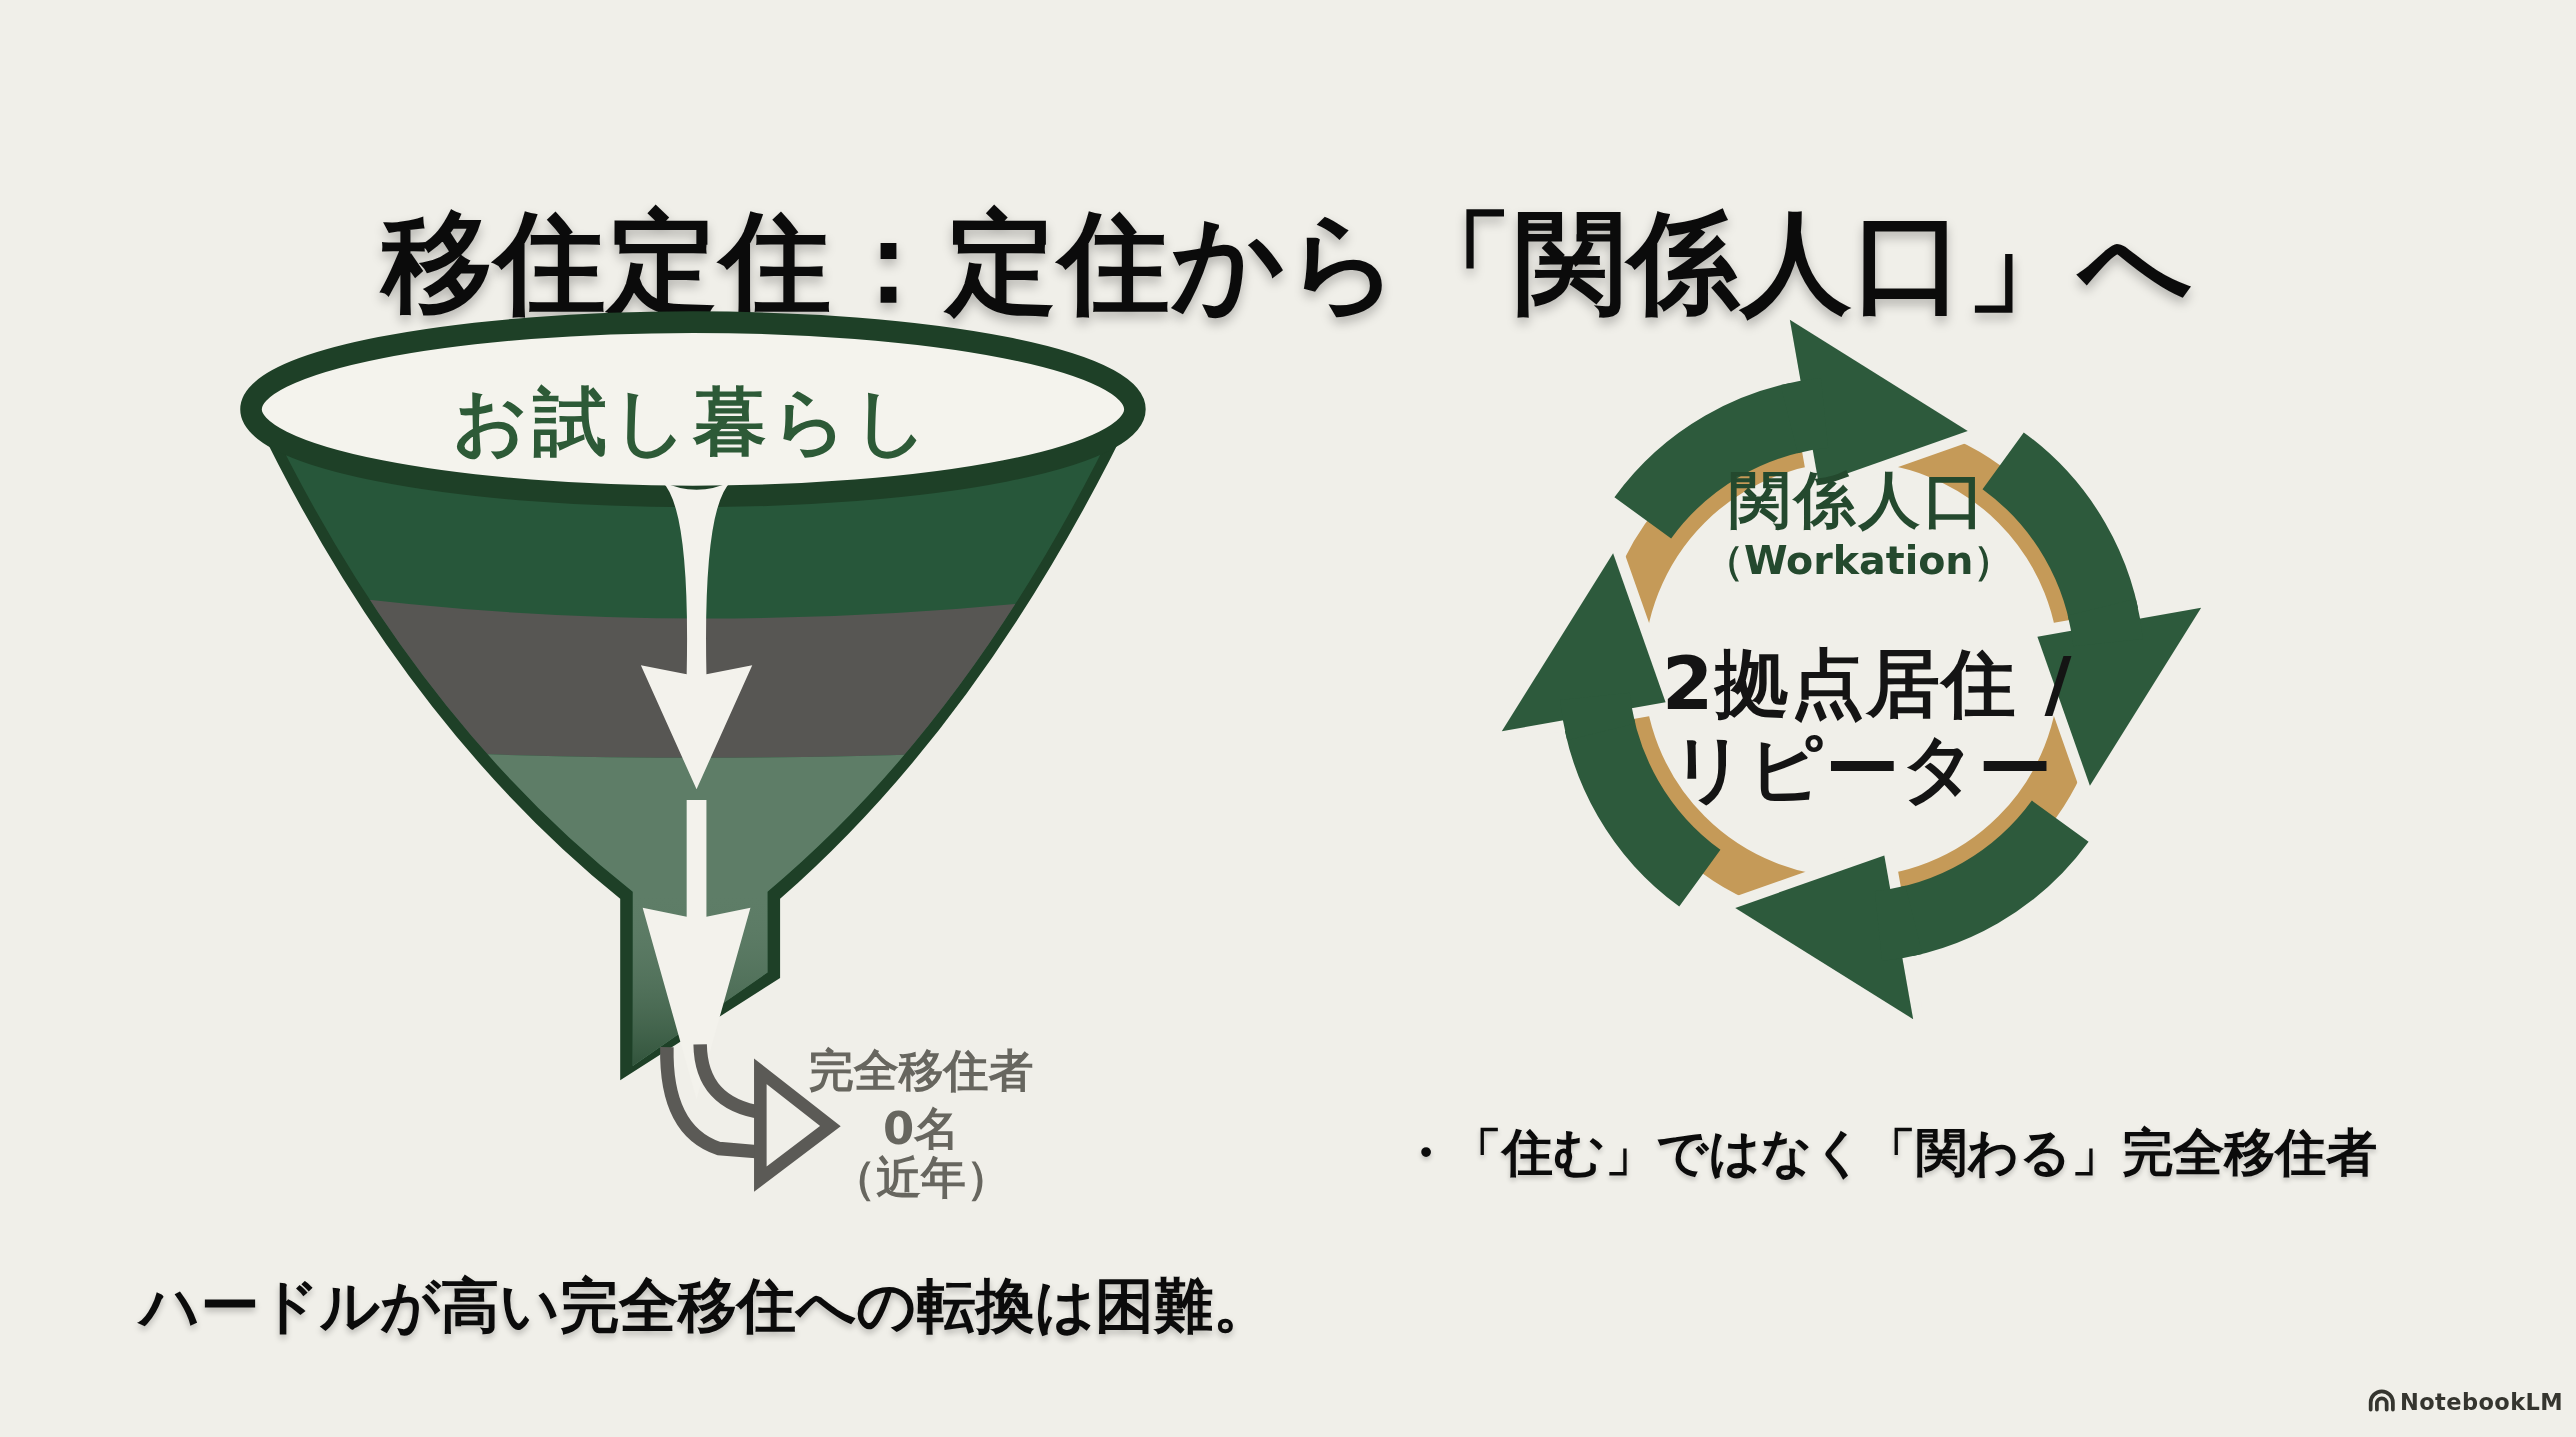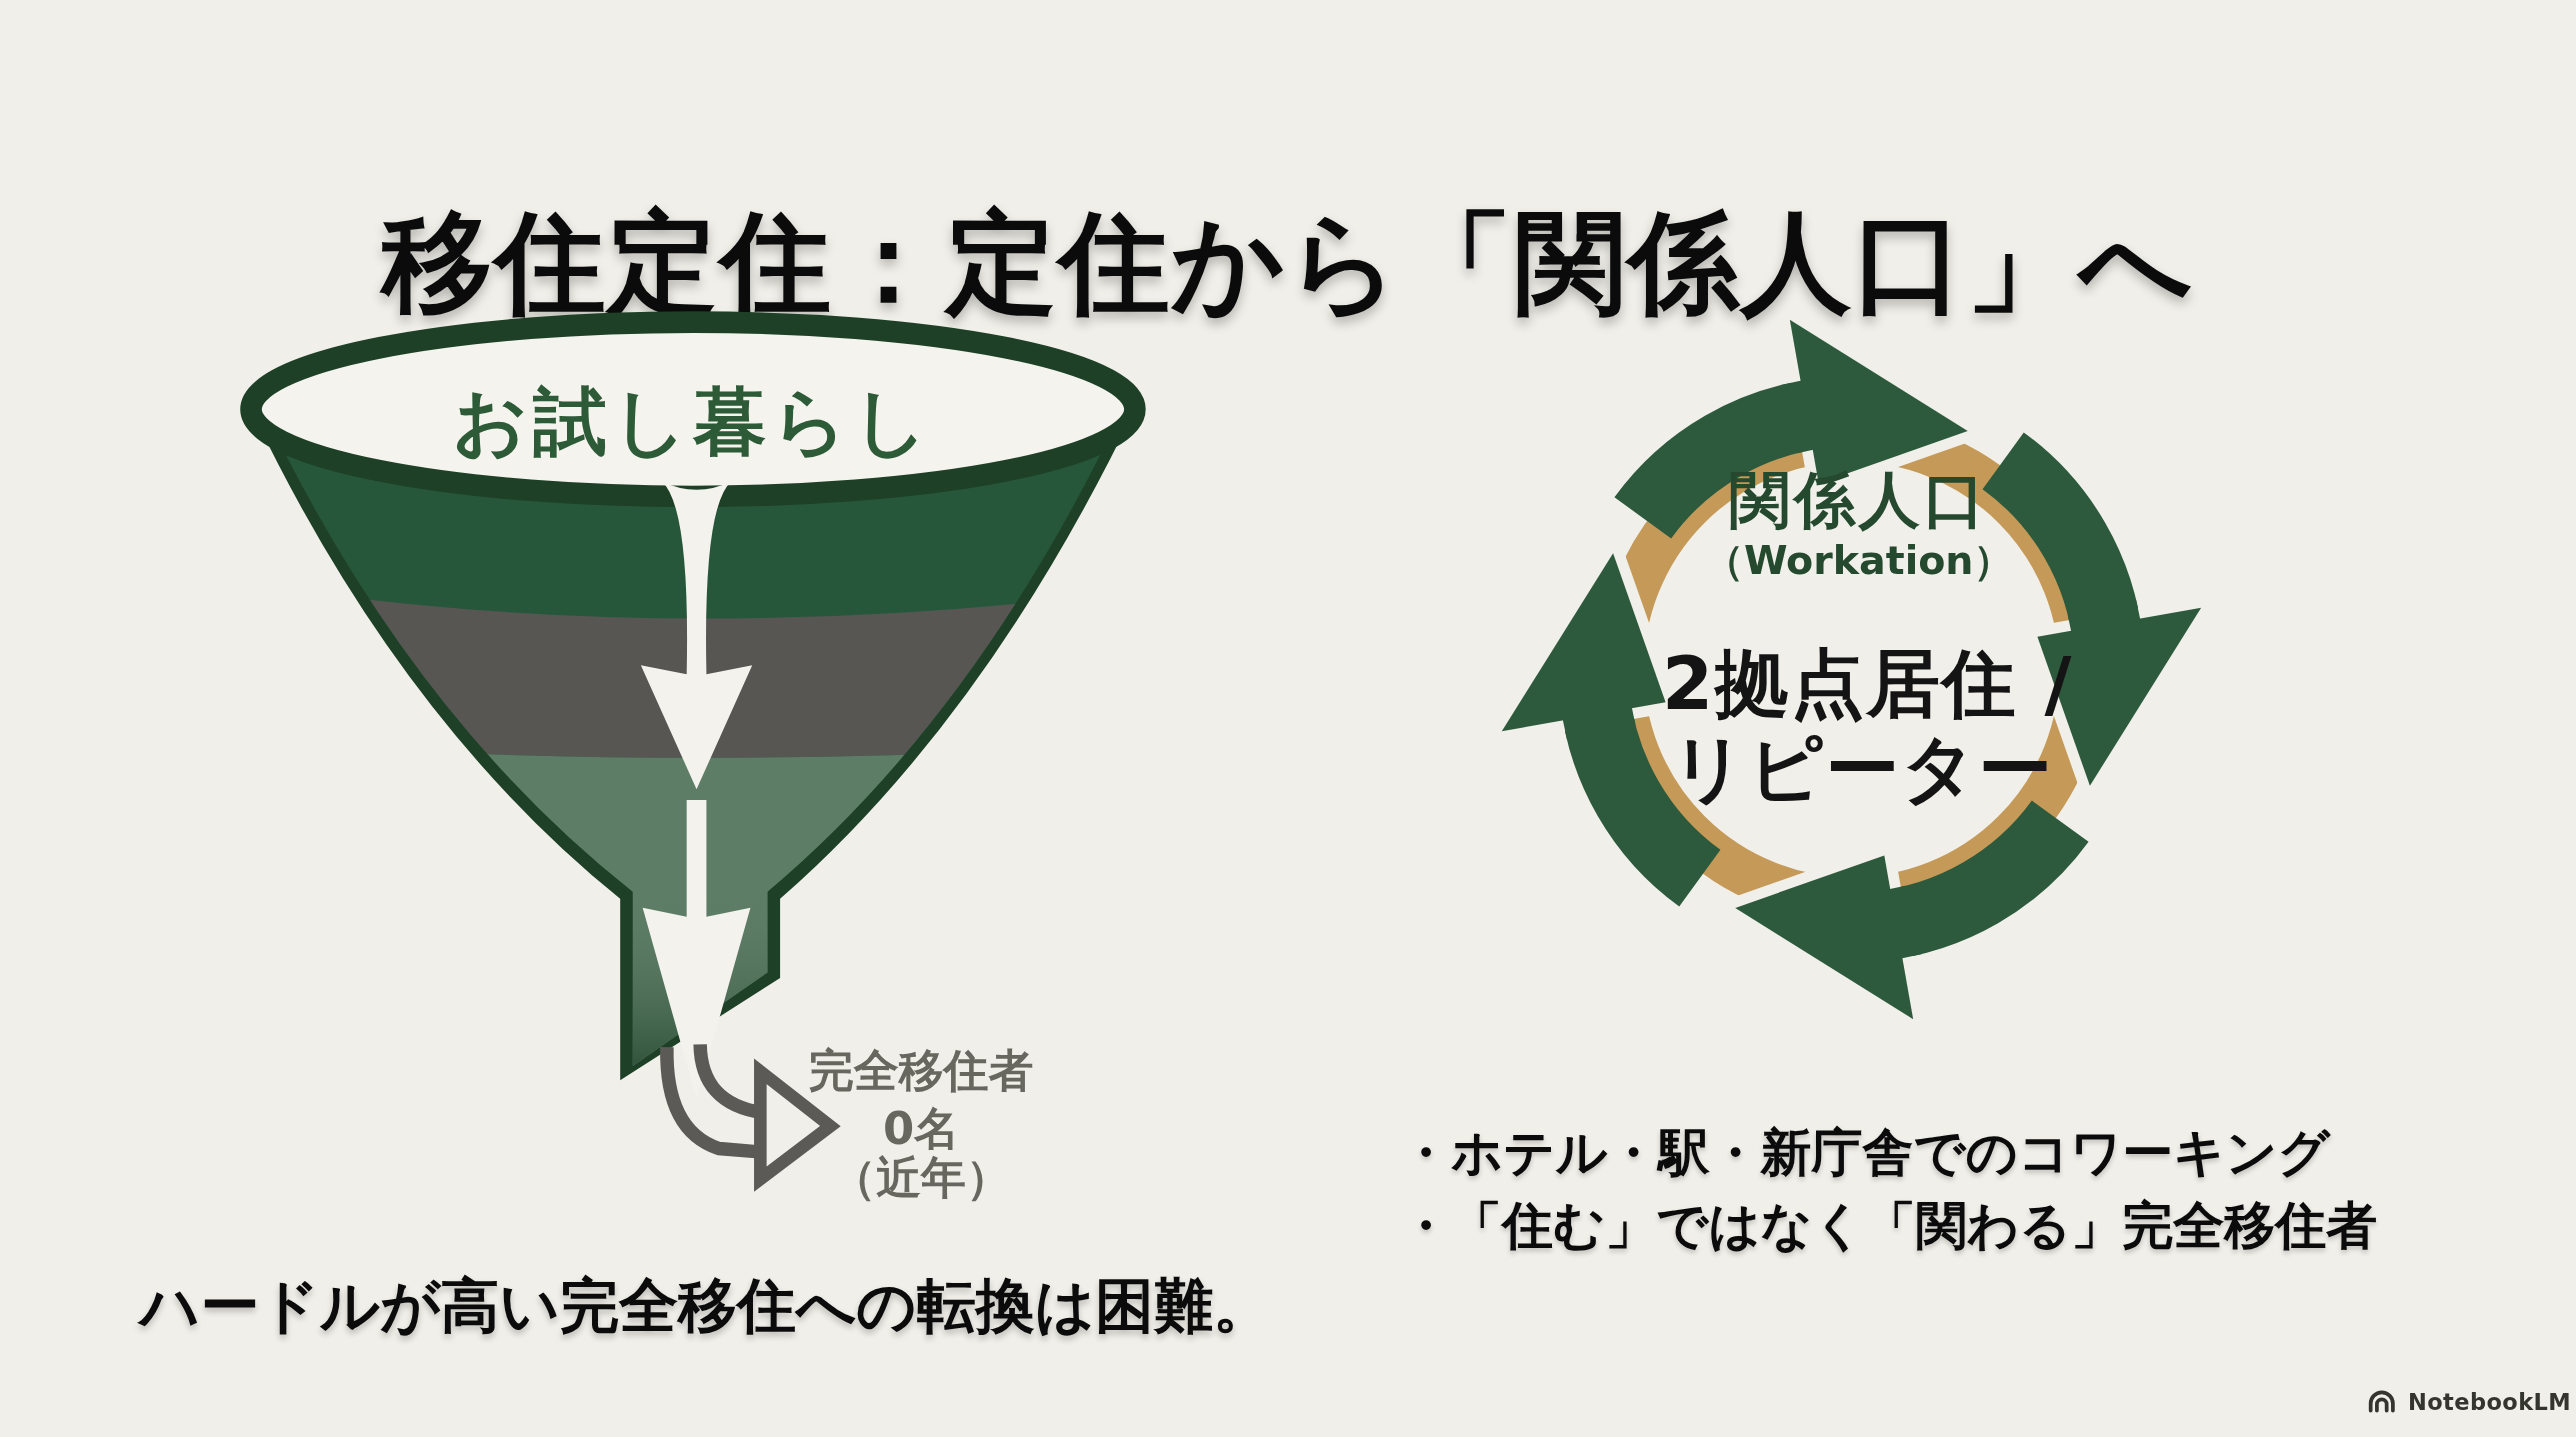--- a/index.html
+++ b/index.html
@@ -29,21 +29,21 @@
   }
   .bullets{
     position:absolute;left:1400px;top:1116px;width:1168px;
     font-size:51px;font-weight:bold;line-height:73px;
     color:var(--title_black,#0e0e0e);
     text-shadow:0 2.7px 5.4px rgba(0,0,0,.2);
     white-space:nowrap;
   }
   .logo{
     position:absolute;left:2368px;top:1389px;
-    display:flex;align-items:center;gap:8px;
+    display:flex;align-items:flex-start;gap:0;
     color:var(--logo_gray,#35352f);
   }
   .logo-text{font-size:22.5px;font-weight:700;letter-spacing:0.4px;}
 
   
   .f-outline{fill:var(--funnel_rim,#1e4027);}
   .f-cone{fill:var(--funnel_cone,#27573a);}
   .f-gray{fill:var(--band_gray,#575653);}
   .f-sage{fill:var(--band_sage,#5e7d67);}
   .f-ellipse{fill:var(--ellipse_fill,#f4f3ed);stroke:var(--funnel_rim,#1e4027);stroke-width:24;}
@@ -133,21 +133,20 @@
     <use href="#head" transform="rotate(180)"></use>
     <use href="#head" transform="rotate(270)"></use>
 
     <text class="c-label-green c-t1" x="8" y="-165" text-anchor="middle">関係人口</text>
     <text class="c-label-green c-t2" x="8" y="-106" text-anchor="middle">（Workation）</text>
     <text class="c-label-black c-t3" x="18" y="44" text-anchor="middle">2拠点居住 /</text>
     <text class="c-label-black c-t3" x="12" y="139" text-anchor="middle">リピーター</text>
   </svg>
 
   <div class="bullets">
-    <div>・ホテル・駅・新庁舎でのコワーキング</div>
     <div>・「住む」ではなく「関わる」完全移住者</div>
   </div>
 
   <div class="logo">
     <svg class="logo-icon" width="32" height="23.4" viewBox="0 0 36 26">
       <path d="M3 23 V15 a12.5 12.5 0 0 1 25 0 v8"></path>
       <path d="M10 23 v-7 a5.5 5.5 0 0 1 11 0 v7"></path>
     </svg>
     <span class="logo-text">NotebookLM</span>
   </div>

